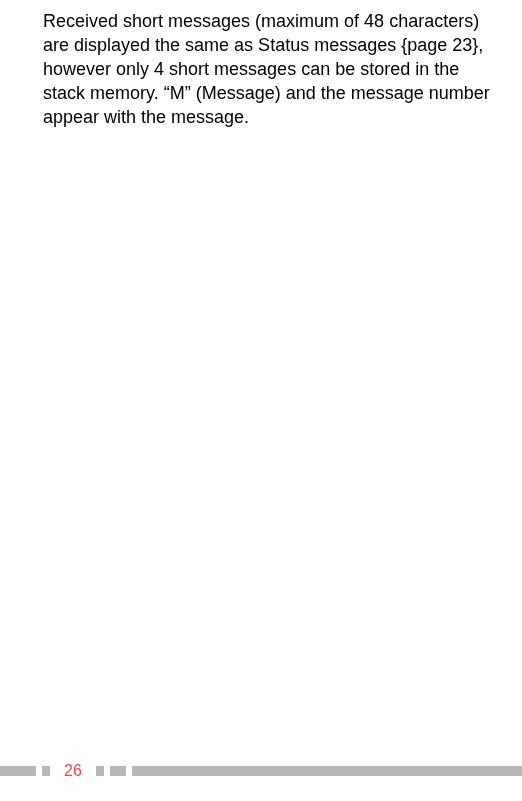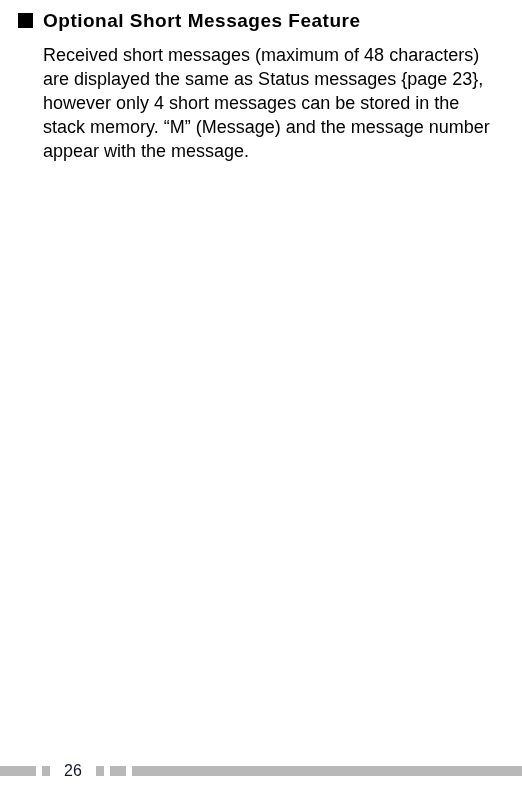--- a/index.html
+++ b/index.html
@@ -64,21 +64,21 @@
     .footer-bar-2 {
       width: 8px;
       height: 10px;
       background: #b8b8b8;
     }
     .footer-gap-2 {
       width: 8px;
     }
     .page-number {
       font-size: 16px;
-      color: #0f172a;
+      color: #ef4444;
       font-family: Arial, Helvetica, sans-serif;
       padding: 0 6px;
     }
     .footer-gap-3 {
       width: 8px;
     }
     .footer-bar-3 {
       width: 8px;
       height: 10px;
       background: #b8b8b8;
@@ -97,24 +97,20 @@
     .footer-bar-5 {
       flex: 1;
       height: 10px;
       background: #b8b8b8;
     }
   </style>
 </head>
 <body>
 
 <div class="content">
-  <div class="heading-row">
-    <div class="square-bullet"></div>
-    <div class="heading">Optional Short Messages Feature</div>
-  </div>
   <div class="body-text">Received short messages (maximum of 48 characters) are displayed the same as Status messages {page 23}, however only 4 short messages can be stored in the stack memory.  “M” (Message) and the message number appear with the message.</div>
 </div>
 
 <div class="footer">
   <div class="footer-bar-1"></div>
   <div class="footer-gap-1"></div>
   <div class="footer-bar-2"></div>
   <div class="footer-gap-2"></div>
   <div class="page-number">26</div>
   <div class="footer-gap-3"></div>

